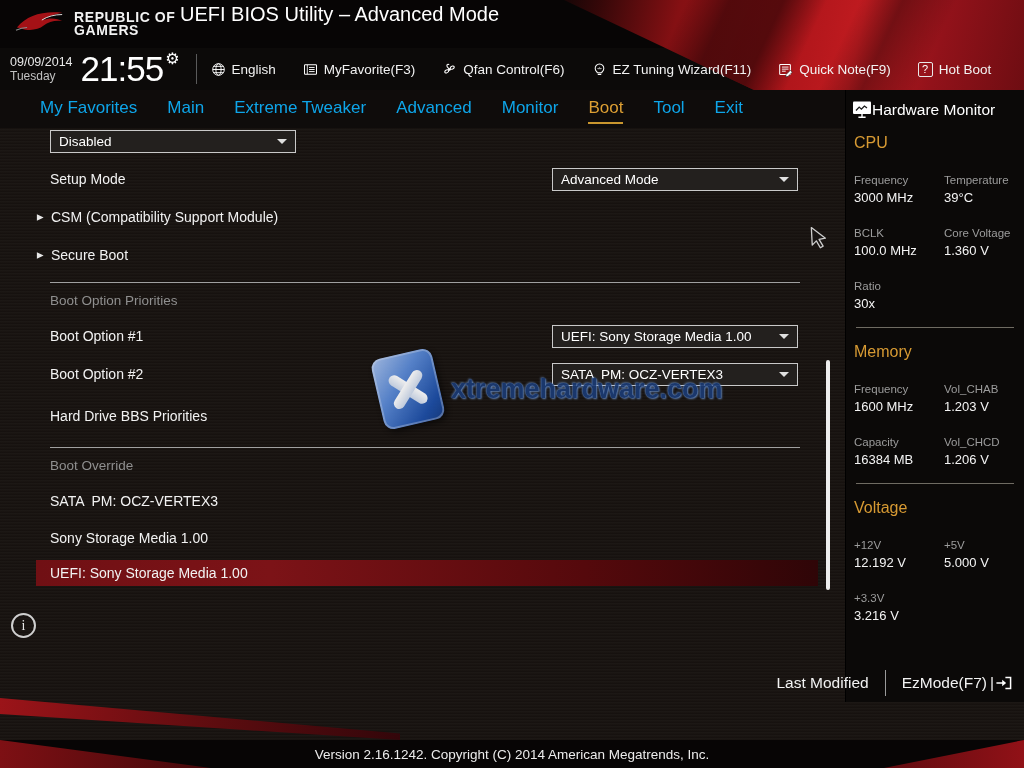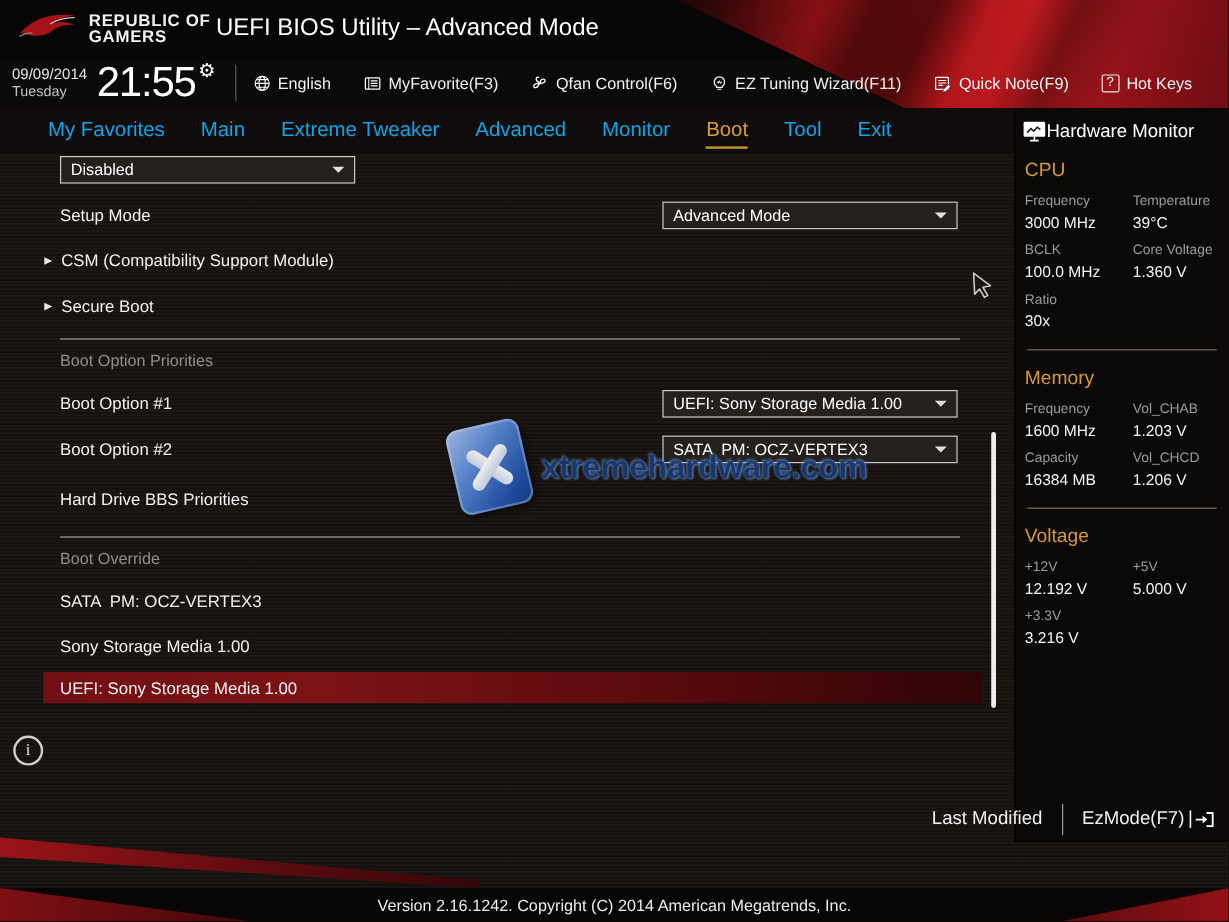--- a/index.html
+++ b/index.html
@@ -22,21 +22,21 @@
     background:linear-gradient(180deg,#070505 0 48px,#0c0a09 48px 100%)}
   .hdr-red{position:absolute;right:0;top:0;width:500px;height:90px;
     background:linear-gradient(103deg,transparent 4%,rgba(60,8,9,.9) 15%,#841013 30%,#a81318 48%,#c01b20 66%,#92121a 82%,#6e0d12 100%);
     clip-path:polygon(8% 0,100% 0,100% 100%,46% 100%)}
   .hdr-red::after{content:"";position:absolute;inset:0;
     background:linear-gradient(115deg,transparent 30%,rgba(0,0,0,.45) 38%,rgba(0,0,0,.5) 48%,transparent 56%),
                linear-gradient(115deg,transparent 62%,rgba(0,0,0,.35) 70%,transparent 80%)}
   .rog{position:absolute;left:14px;top:9px}
   .brand{position:absolute;left:74px;top:11px;display:flex;flex-direction:column;gap:1px;
     font-size:14px;font-weight:bold;letter-spacing:.6px;color:#f2f2f2;line-height:12px}
-  .title{position:absolute;left:180px;top:12px;font-size:20px;font-weight:400;color:#fff;white-space:pre}
+  .title{position:absolute;left:180px;top:3px;font-size:20px;font-weight:400;color:#fff;white-space:pre}
 
   .tbar{position:absolute;left:0;top:48px;width:1024px;height:42px;display:flex;align-items:center}
   .dt{margin-left:10px;line-height:14px}
   .date{font-size:12.5px;color:#e8e8e8}
   .day{font-size:12px;color:#c2c2c2}
   .clock{margin-left:8px;display:flex;align-items:flex-start}
   .clock-time{font-size:35px;font-weight:400;color:#fff;letter-spacing:-1px;line-height:36px}
   .gear{font-size:16px;color:#fff;margin:-2px 0 0 2px;cursor:pointer}
   .vsep{width:1px;height:30px;background:#5a5a5a;margin:0 14px 0 16px}
   .tb-items{display:flex;align-items:center;gap:27px}
@@ -74,21 +74,21 @@
   .c-divider{height:1px;background:#a0a0a0;margin:8px 38px 0 14px}
 
   .scrollbar{position:absolute;left:826px;top:360px;width:4px;height:230px;background:#ededed;border-radius:2px;z-index:4;cursor:pointer}
 
   
   .sidebar{position:absolute;left:845px;top:90px;width:179px;height:612px;background:#0b0908;z-index:2;
     padding:10px 6px 0 6px;border-left:1px solid #000}
   .sb-head{display:flex;align-items:flex-end;padding-left:0}
   .sb-title{font-size:15.5px;color:#fff;white-space:pre}
   .sb-gtitle{font-size:16px;color:#d79a33;margin:15px 0 2px 2px}
-  .sb-row{display:grid;grid-template-columns:90px 1fr;padding-left:2px;margin-top:10px}
+  .sb-row{display:grid;grid-template-columns:90px 1fr;padding-left:2px;margin-top:22px}
   .sb-label{font-size:11.5px;color:#9c9c9c;white-space:pre}
   .sb-value{font-size:13px;color:#f4f4f4;margin-top:4px;white-space:pre}
   .sb-divider{height:1px;background:#6f6b62;margin:16px 4px 0 4px}
 
   
   .info{position:absolute;left:11px;top:613px;width:25px;height:25px;border:2px solid #cfcfcf;border-radius:50%;
     background:transparent;color:#e8e8e8;font-size:14px;font-family:"Liberation Serif",serif;z-index:3;cursor:pointer}
   .footbar{position:absolute;top:666px;right:12px;height:34px;display:flex;align-items:center;gap:16px;z-index:5}
   .fitem{font-size:15.5px;color:#f2f2f2;cursor:pointer;white-space:pre;display:flex;align-items:center}
   .fsep{width:1px;height:26px;background:#9a9a9a}
@@ -199,21 +199,21 @@
                 <path d="M4.2 5.4h7M4.2 7.6h7M4.2 9.8h4" stroke="#fff" stroke-width="1"></path>
                 <path d="M8.6 13.4 l4.6-4.6 2 2-4.6 4.6 -2.4.4z" fill="#fff" stroke="#111" stroke-width="0.6"></path>
               </svg>
             </span>
             <span class="tb-label">Quick Note(F9)</span>
           </div>
           <div class="tb-item">
             <span class="icon">
               <span class="qbox">?</span>
             </span>
-            <span class="tb-label">Hot Keys</span>
+            <span class="tb-label">Hot Boot</span>
           </div>
         </div>
     </div>
   </header>
 
   <nav class="nav">
     <div class="tabs">
         <div class="tab">My Favorites</div>
         <div class="tab">Main</div>
         <div class="tab">Extreme Tweaker</div>

